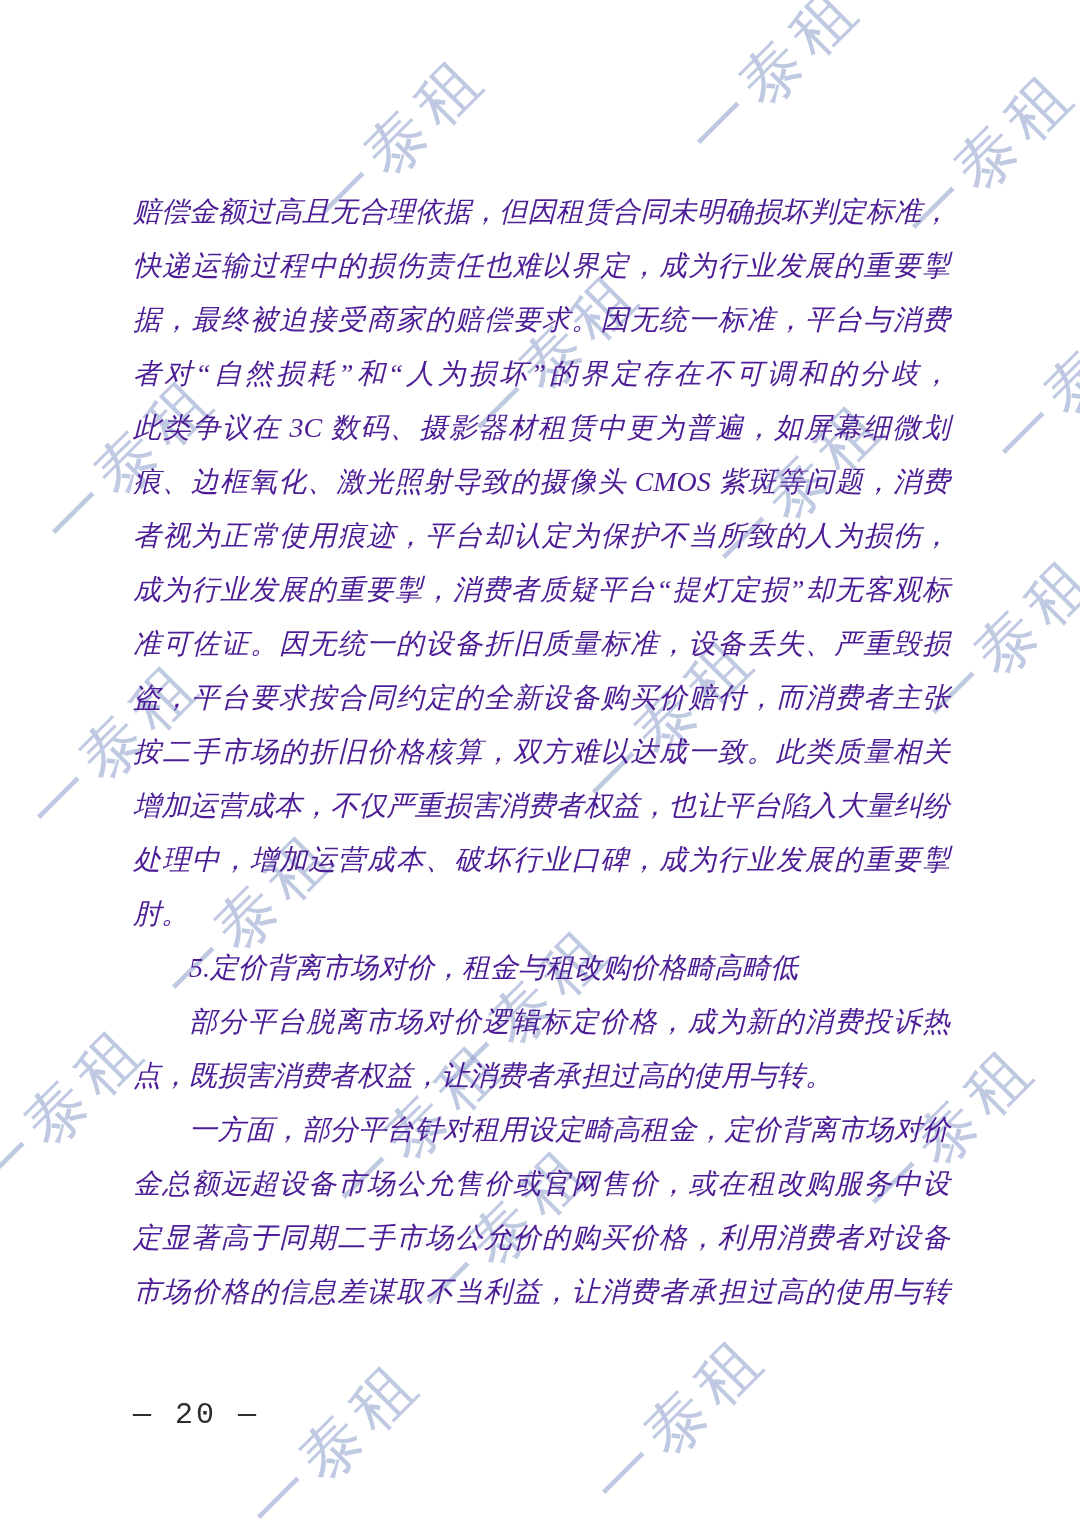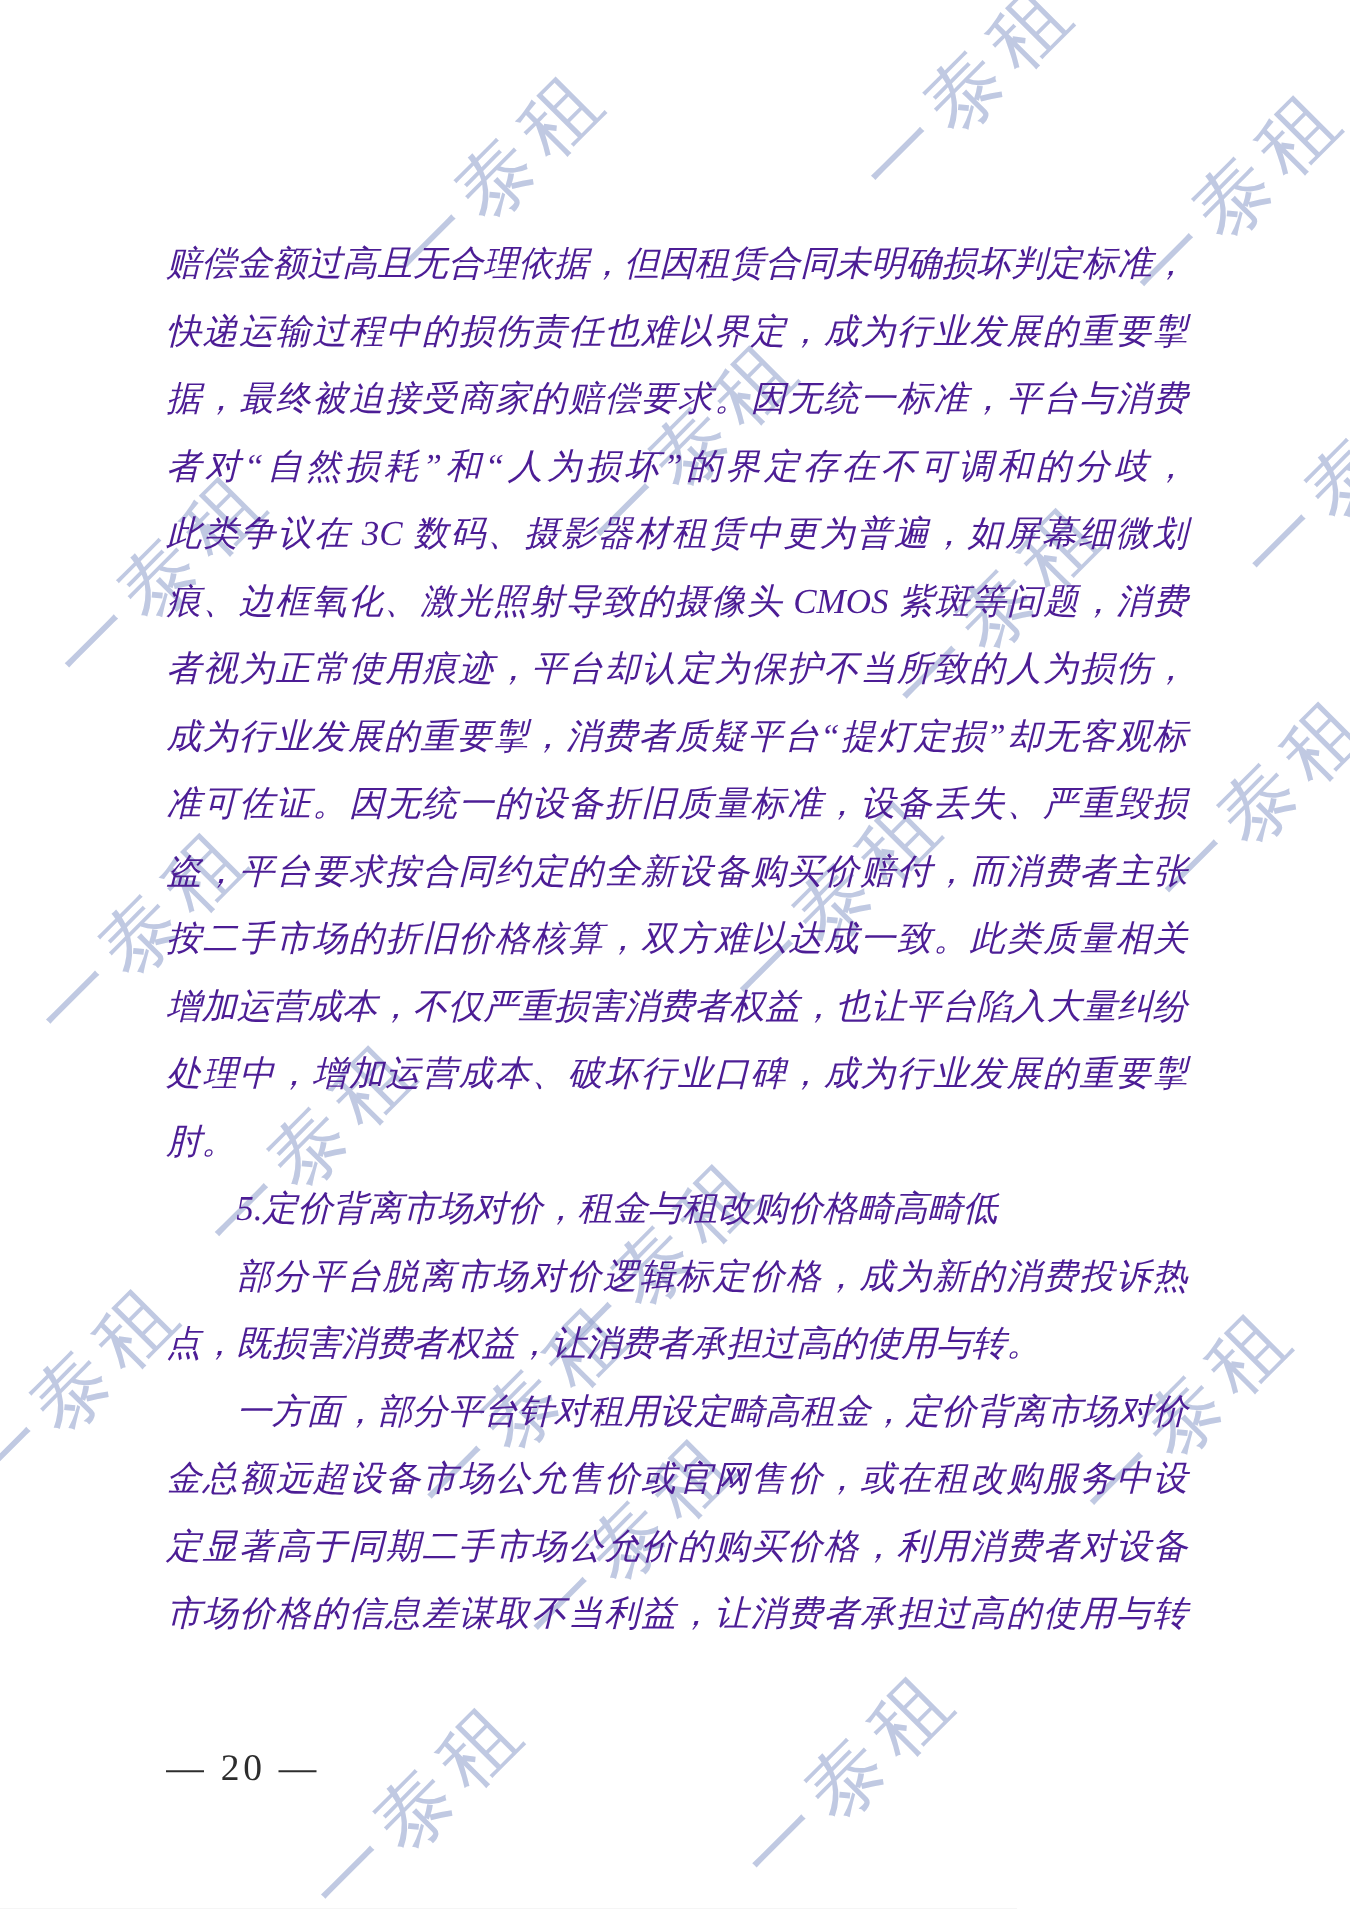--- a/index.html
+++ b/index.html
@@ -57,21 +57,21 @@
     text-indent: 56px;
   }
   
   .page-number {
     position: absolute;
     left: 133px;
     top: 1398px;
     font-size: 30px;
     color: #2d2d2d;
     letter-spacing: 3px;
-    font-family: Liberation Serif, serif;
+    font-family: Liberation Mono, monospace;
   }
 </style>
 </head>
 <body>
 
 <div class="page">
 
   <div class="wm-layer">
     <span class="wm" style="left:400px;  top:140px">一泰租</span>
     <span class="wm" style="left:775px;  top:70px">一泰租</span>

